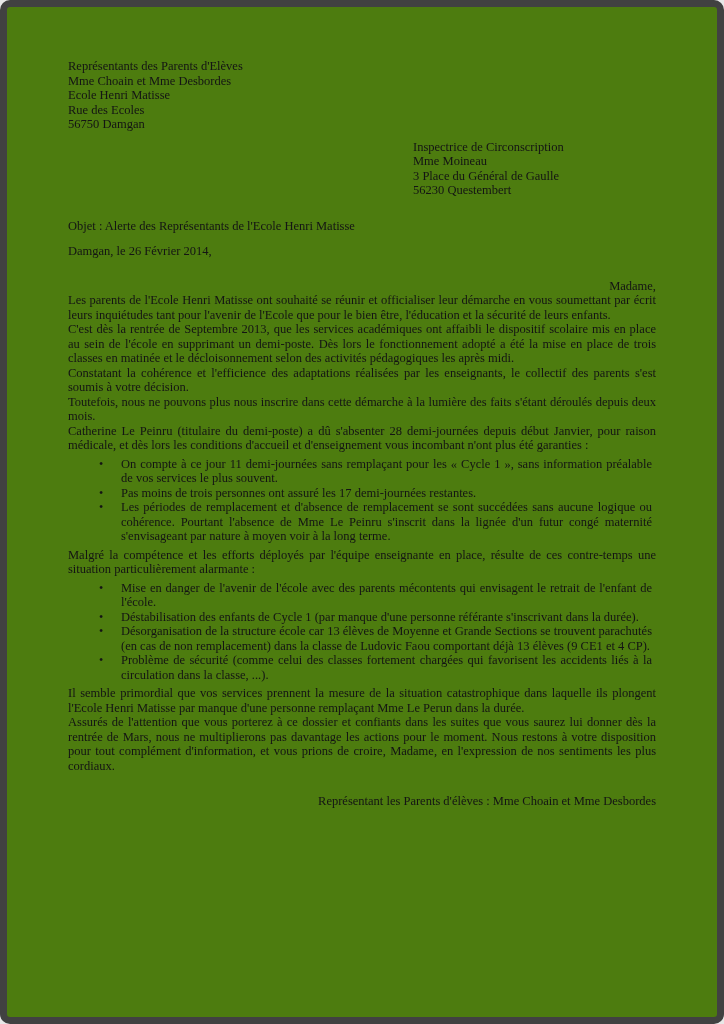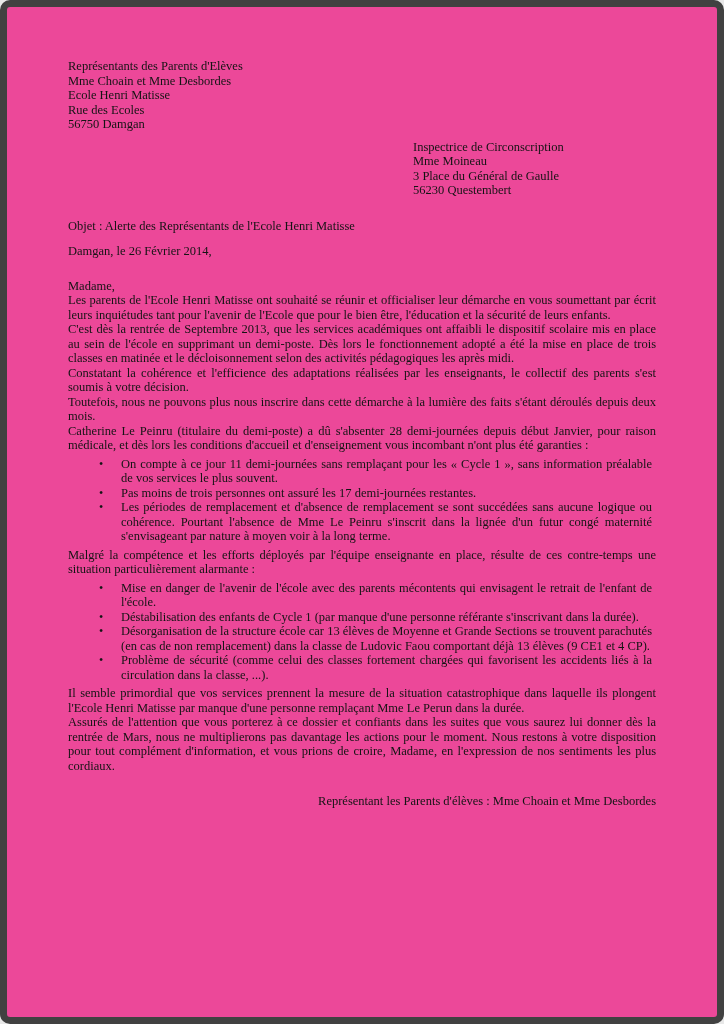--- a/index.html
+++ b/index.html
@@ -7,21 +7,21 @@
     width: 724px;
     height: 1024px;
     background: #e8e8e8;
     font-family: "Liberation Serif", "DejaVu Serif", serif;
   }
   .frame {
     position: absolute;
     left: 0; top: 0;
     width: 724px;
     height: 1024px;
-    background: #ec4899;
+    background: #4d7c0f;
     border: 7px solid #414141;
     border-radius: 10px;
     overflow: hidden;
   }
   .content {
     position: relative;
     padding: 52px 61px 0 61px;
     color: #141414;
     font-size: 12.5px;
     line-height: 14.5px;
@@ -29,21 +29,21 @@
   .address-block { margin-bottom: 0; }
   .address-block div { white-space: nowrap; }
   .recipient-block {
     margin-left: 345px;
     margin-top: 8px;
   }
   .subject-line { margin-top: 21px; }
   .date-line { margin-top: 11px; }
   .salutation {
     margin-top: 20px;
-    text-align: left;
+    text-align: right;
   }
   .para {
     text-align: justify;
   }
   .para.no-gap-below { margin-bottom: 0; }
   ul.bullets {
     list-style: none;
     margin: 4px;
     padding-left: 27px;
     text-align: justify;

